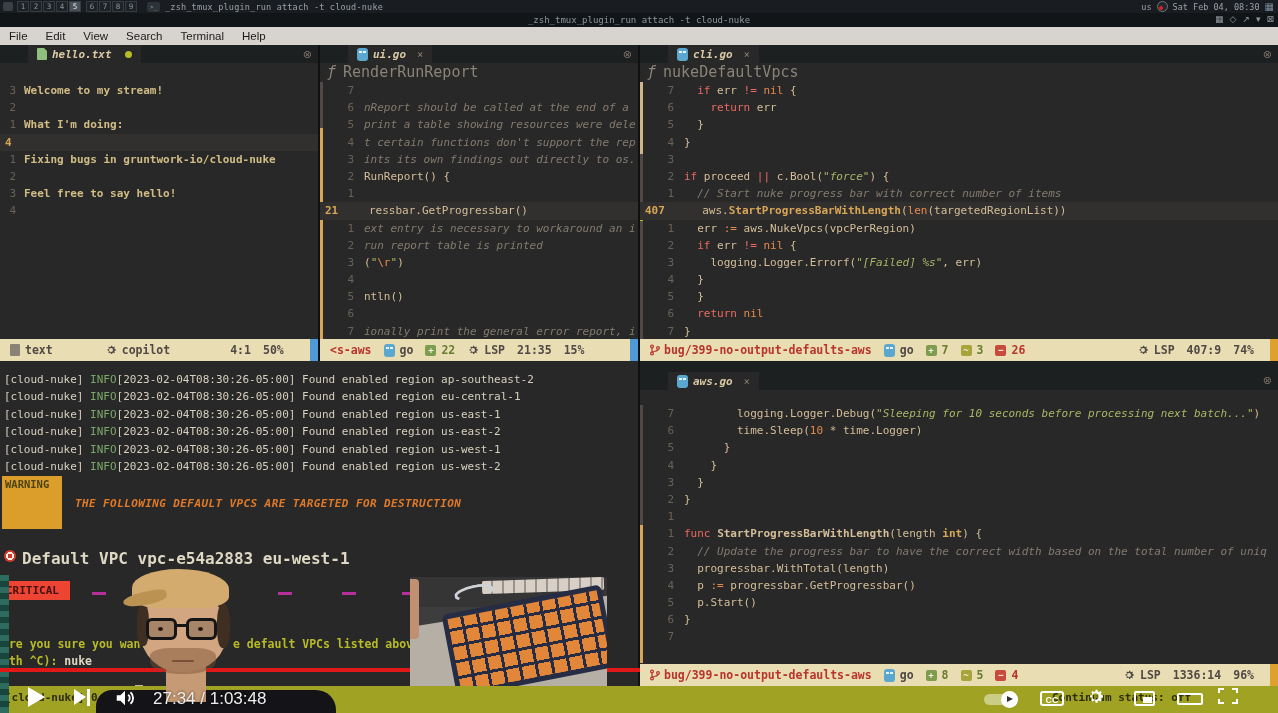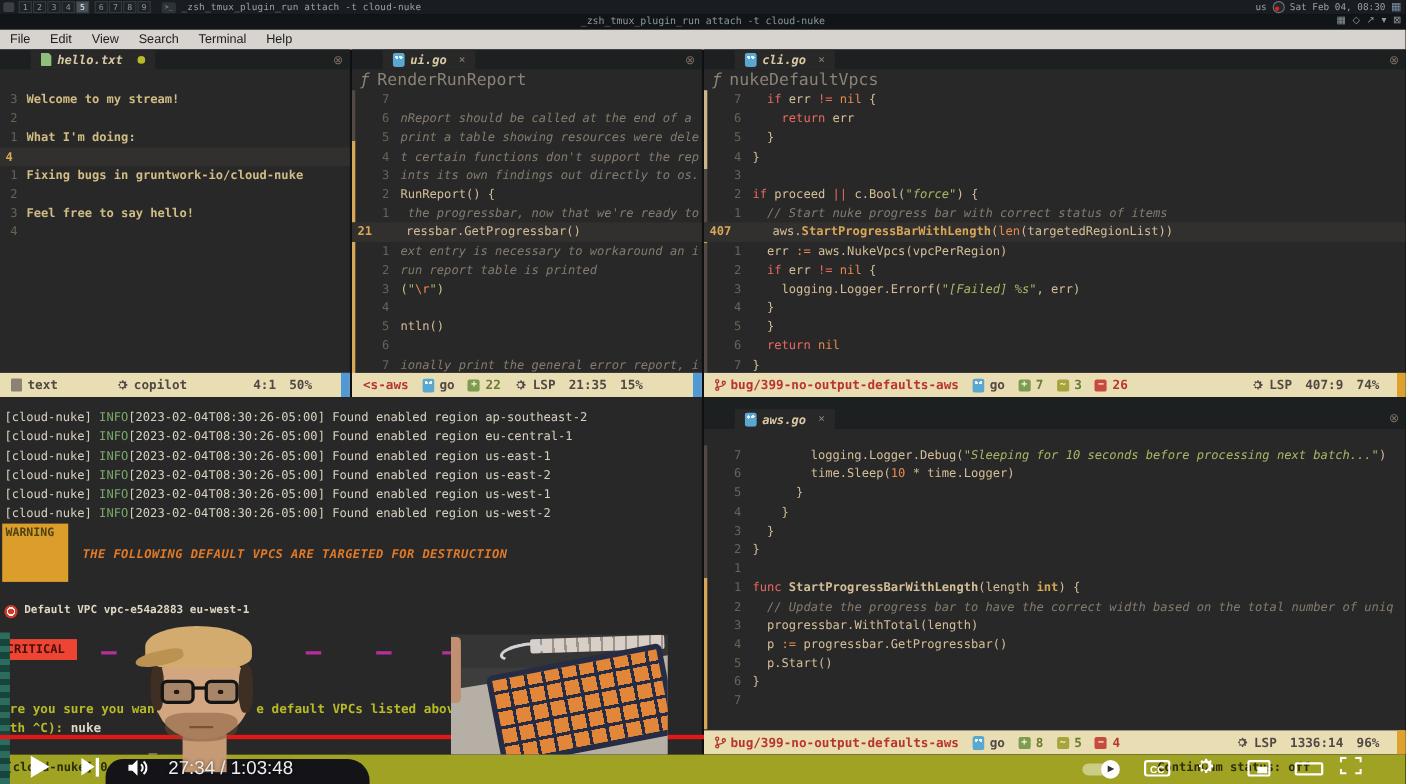--- a/index.html
+++ b/index.html
@@ -87,21 +87,21 @@
   
   .term{position:absolute;left:0;top:361px;width:638px;height:325px;background:#282828;overflow:hidden;}
   .log{position:absolute;left:4px;font-size:11px;color:#d6d0be;white-space:pre;}
   .log .lvl{color:#7aa868;}
   .warnbox{position:absolute;left:2px;top:115px;width:60px;height:53px;background:#dc9e2b;
            color:#4d4413;font-size:10.5px;font-weight:bold;padding:2px 0 0 3px;box-sizing:border-box;}
   .warnmsg{position:absolute;left:75px;top:136px;color:#e07a28;font-weight:bold;font-style:italic;
            font-size:11px;letter-spacing:.4px;white-space:pre;}
   .target-icon{position:absolute;left:4px;top:189px;width:12px;height:12px;border-radius:50%;
                background:radial-gradient(circle,#d03a2e 0 2.5px,#f4efe2 2.5px 4px,#d03a2e 4px 6px);}
-  .vpcline{position:absolute;left:22px;top:188px;font-size:10px;font-weight:bold;color:#ded8c4;white-space:pre;}
+  .vpcline{position:absolute;left:22px;top:188px;font-size:16px;font-weight:bold;color:#ded8c4;white-space:pre;}
   .critbox{position:absolute;left:2px;top:220px;width:68px;height:19px;background:#ee4434;
            color:#43100b;font-weight:bold;font-size:11px;line-height:19px;padding-left:4px;box-sizing:border-box;}
   .prompt{position:absolute;color:#b8bb26;font-weight:bold;font-size:11.5px;white-space:pre;}
   .prompt .ans{color:#ded8c4;}
   .progressline{position:absolute;left:2px;top:311px;font-size:11px;color:#d6d0be;white-space:pre;}
   .progressline .pct{color:#cc3e36;font-weight:bold;}
   .cursor-block{display:inline-block;width:8px;height:12px;background:#c8b88a;vertical-align:-2px;}
 
   
   .tmuxbar{position:absolute;left:0;top:686px;width:1278px;height:27px;background:#a0a223;}
@@ -317,21 +317,20 @@
         <div class="code-row">
           <span class="ln">3</span>
           <span class="code-text"><span class="tok-c">ints its own findings out directly to os.</span></span>
         </div>
         <div class="code-row">
           <span class="ln">2</span>
           <span class="code-text"><span class="tok-d">RunReport() {</span></span>
         </div>
         <div class="code-row">
           <span class="ln">1</span>
-          <span class="code-text"><span class="tok-c"> the progressbar, now that we're ready to</span></span>
         </div>
         <div class="code-row cur">
           <span class="ln cur">21</span>
           <span class="code-text"><span class="tok-d">ressbar.GetProgressbar()</span></span>
         </div>
         <div class="code-row">
           <span class="ln">1</span>
           <span class="code-text"><span class="tok-c">ext entry is necessary to workaround an i</span></span>
         </div>
         <div class="code-row">
@@ -415,21 +414,21 @@
         <div class="code-row">
           <span class="ln">3</span>
           <span class="code-text"></span>
         </div>
         <div class="code-row">
           <span class="ln">2</span>
           <span class="code-text"><span class="tok-k">if</span><span class="tok-d"> proceed </span><span class="tok-k">||</span><span class="tok-d"> c.Bool(</span><span class="tok-s">"force"</span><span class="tok-d">) {</span></span>
         </div>
         <div class="code-row">
           <span class="ln">1</span>
-          <span class="code-text" style="padding-left: 2ch;"><span class="tok-c">// Start nuke progress bar with correct status of items</span></span>
+          <span class="code-text" style="padding-left: 2ch;"><span class="tok-c">// Start nuke progress bar with correct number of items</span></span>
         </div>
         <div class="code-row cur">
           <span class="ln cur">407</span>
           <span class="code-text" style="padding-left: 2ch;"><span class="tok-d">aws.</span><span class="tok-y">StartProgressBarWithLength</span><span class="tok-d">(</span><span class="tok-o">len</span><span class="tok-d">(targetedRegionList))</span></span>
         </div>
         <div class="code-row">
           <span class="ln">1</span>
           <span class="code-text" style="padding-left: 2ch;"><span class="tok-d">err </span><span class="tok-o">:=</span><span class="tok-d"> aws.NukeVpcs(vpcPerRegion)</span></span>
         </div>
         <div class="code-row">

